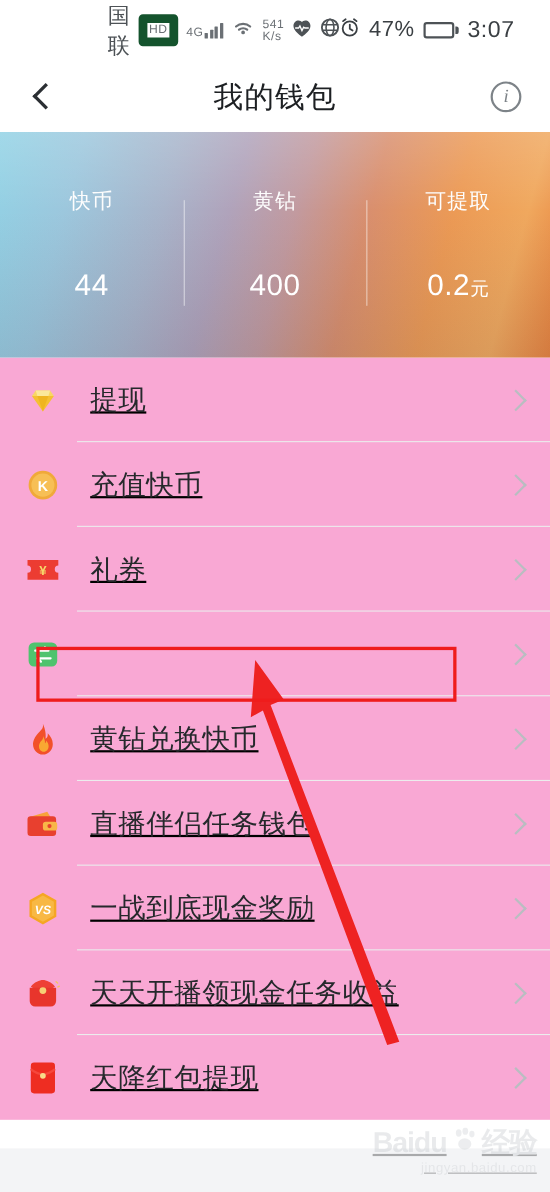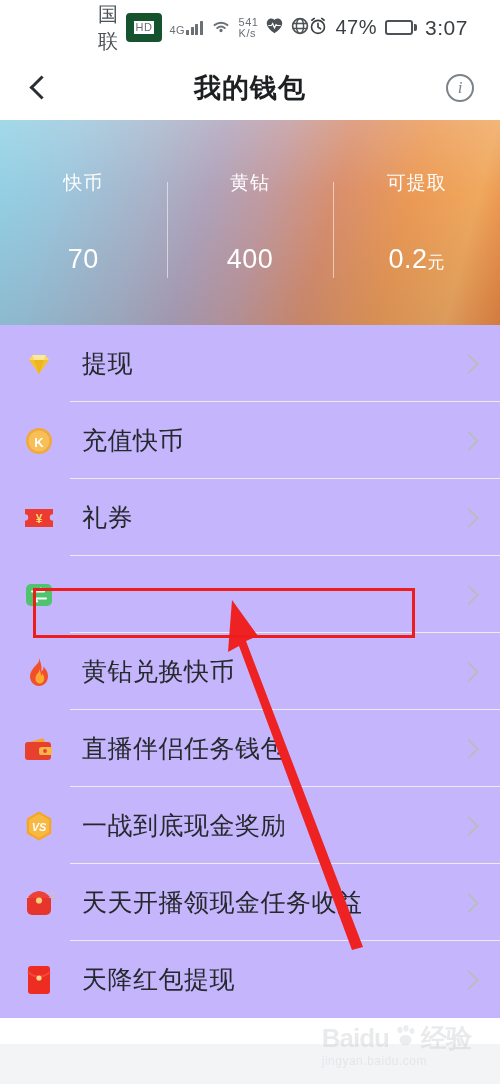--- a/index.html
+++ b/index.html
@@ -65,21 +65,21 @@
     width: 26px; height: 26px; position: relative; cursor: pointer;
   }
   .back-chevron::before {
     content: ""; position: absolute; left: 7px; top: 4px;
     width: 14px; height: 14px;
     border-left: 3.5px solid #2b2f33; border-bottom: 3.5px solid #2b2f33;
     transform: rotate(45deg);
   }
   .nav-title {
     position: absolute; left: 0; right: 0; text-align: center;
-    font-size: 27px; font-weight: bold; color: #1d2023;
+    font-size: 27px; font-weight: normal; color: #1d2023;
     letter-spacing: 1px;
   }
   .info-icon {
     margin-left: auto; width: 28px; height: 28px;
     border: 2px solid #7d8388; border-radius: 50%;
     display: flex; align-items: center; justify-content: center;
     font-size: 17px; color: #7d8388; font-style: italic;
     font-family: "Liberation Serif", serif;
     position: relative; z-index: 2;
   }
@@ -104,21 +104,21 @@
   }
   .bal-col + .bal-col::before {
     content: ""; position: absolute; left: 0; top: 12px;
     width: 1px; height: 96px; background: rgba(255,255,255,.55);
   }
   .bal-label { font-size: 19px; color: #fdfdfd; margin-bottom: 48px; letter-spacing: 1px; }
   .bal-value { font-size: 27px; color: #ffffff; letter-spacing: .5px; }
   .bal-unit { font-size: 17px; }
 
   
-  .menu { background: #c4b5fd; }
+  .menu { background: #f9a8d4; text-decoration: underline; }
   .menu-row {
     height: 77px;
     display: flex; align-items: center;
     padding-left: 22px; padding-right: 24px;
     position: relative;
     cursor: pointer;
   }
   .menu-row::after {
     content: ""; position: absolute; left: 70px; right: 0; bottom: 0;
     height: 1px; background: #ececed;
@@ -162,22 +162,24 @@
     pointer-events: none; z-index: 30;
   }
   .arrow-svg {
     position: absolute; left: 0; top: 0;
     width: 500px; height: 1084px;
     pointer-events: none; z-index: 29;
   }
 
   
   .watermark {
-    position: absolute; right: 29px; bottom: 16px;
+    position: absolute; right: 12px; bottom: 16px;
     z-index: 25; opacity: .30; pointer-events: none;
+    text-align: right;
+    text-decoration: underline;
   }
   .wm-main {
     display: flex; align-items: center; gap: 4px;
     font-size: 26px; color: #b9bdc2; font-weight: bold;
     letter-spacing: -1px;
   }
   .wm-sub { font-size: 12px; color: #c2c6ca; letter-spacing: .5px; margin-top: -2px; }
 </style>
 </head>
 <body>
@@ -243,21 +245,21 @@
 
   <div class="navbar">
     <div class="back-chevron"></div>
     <div class="nav-title">我的钱包</div>
     <div class="info-icon">i</div>
   </div>
 
   <div class="balance-card">
     <div class="bal-col">
       <div class="bal-label">快币</div>
-      <div class="bal-value"><span>70</span><span class="bal-unit"></span></div>
+      <div class="bal-value"><span>44</span><span class="bal-unit"></span></div>
     </div>
     <div class="bal-col">
       <div class="bal-label">黄钻</div>
       <div class="bal-value"><span>400</span><span class="bal-unit"></span></div>
     </div>
     <div class="bal-col">
       <div class="bal-label">可提取</div>
       <div class="bal-value"><span>0.2</span><span class="bal-unit">元</span></div>
     </div>
   </div>

